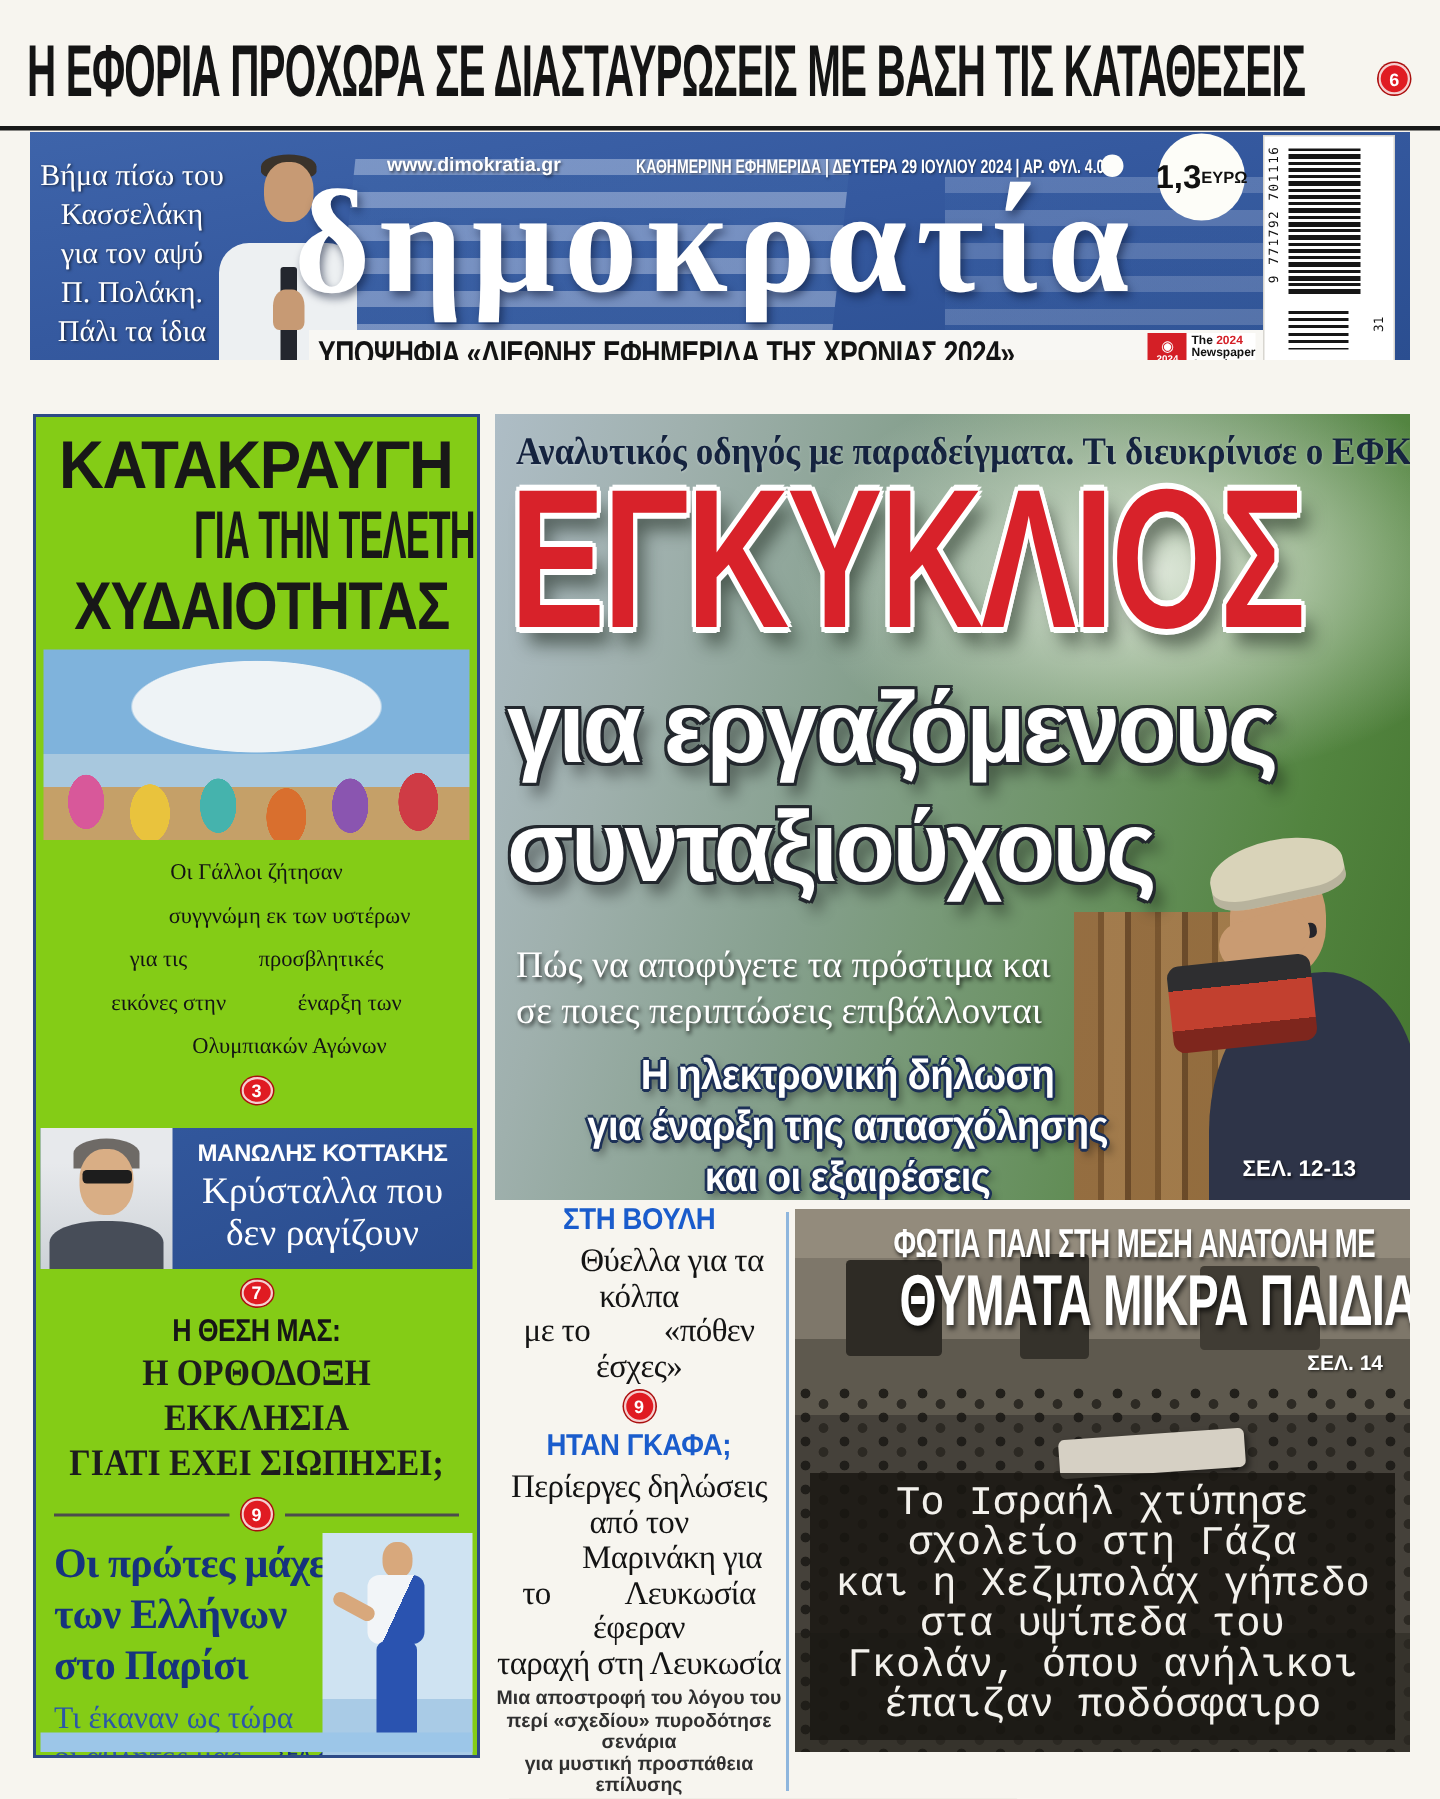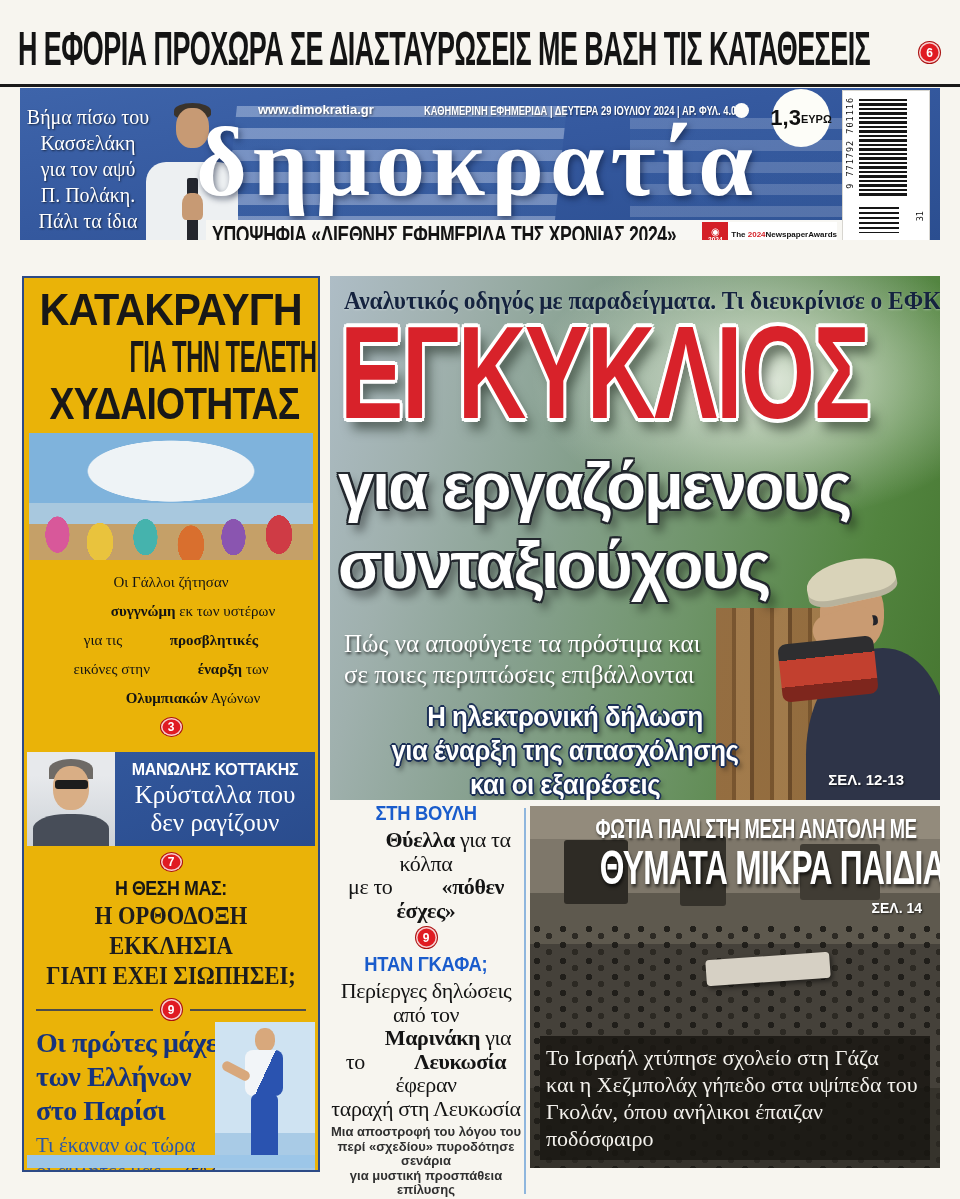--- a/index.html
+++ b/index.html
@@ -1,20 +1,20 @@
 <!DOCTYPE html>
 <html lang="el"><head>
 <meta charset="utf-8">
 <style>
   html,body{margin:0;padding:0;background:#e9e7e0;}
   #page{position:relative;width:960px;height:1199px;background:#f7f5ef;overflow:hidden;
         font-family:"Liberation Sans",sans-serif;color:#1a1a1a;}
   .pl{white-space:pre-line;}
   .sx{display:inline-block;white-space:nowrap;}
-  b{font-weight:700;margin-left:44px;}
+  b{font-weight:400;margin-left:44px;}
 
   
   #banner{position:absolute;left:18px;top:20px;width:924px;height:60px;}
   #banner .txt{font-weight:700;font-size:49px;letter-spacing:-1px;color:#141414;
                transform:scaleX(.55);transform-origin:0 50%;}
   .pnum{display:inline-flex;align-items:center;justify-content:center;width:21px;height:21px;
         border-radius:50%;background:#e01b22;color:#fff;font-weight:700;font-size:12px;
         font-family:"Liberation Sans",sans-serif;box-shadow:inset 0 0 0 1.5px #f4d0d0, 0 0 0 1px #a8100f;}
   #banner .pnum{position:absolute;right:2px;top:22px;}
   #toprule{position:absolute;left:0;top:84px;width:960px;height:3px;background:#191919;}
@@ -54,37 +54,37 @@
   
   #mh-strip{position:absolute;left:186px;top:132px;width:636px;height:30px;z-index:4;background:#f8f7f3;
             display:flex;align-items:center;}
   #mh-strip .txt{font-weight:700;font-size:23px;color:#131313;letter-spacing:-0.5px;
                  transform:scaleX(.77);transform-origin:0 50%;margin-left:6px;}
   #award{position:absolute;right:5px;top:2px;height:26px;display:flex;align-items:center;gap:3px;background:#fff;}
   #award .box{width:26px;height:26px;background:#d41f26;color:#fff;display:flex;flex-direction:column;
               align-items:center;justify-content:center;line-height:1;}
   #award .box .eye{font-size:10px;}
   #award .box .yr{font-size:6.5px;font-weight:700;}
-  #award .col{display:flex;line-height:8px;font-size:8px;font-weight:700;color:#111;}
+  #award .col{display:flex;flex-direction:column;line-height:8px;font-size:8px;font-weight:700;color:#111;}
   #award .col .red{color:#d41f26;}
   
   #barcode{position:absolute;left:822px;top:2px;width:86px;height:158px;background:#fff;z-index:5;
            border:1px solid #d8d6d0;}
   #barcode .digits{position:absolute;left:2px;top:6px;writing-mode:vertical-rl;transform:rotate(180deg);
                    font-family:"DejaVu Sans Mono",monospace;font-size:8.5px;color:#111;letter-spacing:1px;}
   #barcode .bars{position:absolute;left:16px;top:8px;width:48px;height:98px;
       background:repeating-linear-gradient(180deg,#161616 0 2px,#fff 2px 4px,#161616 4px 7px,#fff 7px 9px);}
   #barcode .bars2{position:absolute;left:16px;top:116px;width:40px;height:26px;
       background:repeating-linear-gradient(180deg,#161616 0 2px,#fff 2px 5px);}
   #barcode .issue{position:absolute;right:4px;top:120px;writing-mode:vertical-rl;transform:rotate(180deg);
                   font-family:"DejaVu Sans Mono",monospace;font-size:8.5px;color:#111;}
   #mh-lightbar{position:absolute;left:0;top:162px;width:920px;height:16px;background:#84b8e2;z-index:6;}
 
   
-  #leftcol{position:absolute;left:22px;top:276px;width:298px;height:896px;background:#eab308;
+  #leftcol{position:absolute;left:22px;top:276px;width:298px;height:896px;background:#84cc16;
            border:2.5px solid #2d4a86;box-sizing:border-box;overflow:hidden;
            display:flex;flex-direction:column;align-items:center;}
   .lc-line{font-weight:700;color:#181818;line-height:47px;font-size:45px;letter-spacing:-1px;text-align:center;}
   #lc-l1{transform:scaleX(.92);} #lc-l2{transform:scaleX(.53);} #lc-l3{transform:scaleX(.83);}
   #lc-head{margin-top:8px;width:100%;}
   #photo-olympics{margin-top:6px;width:284px;height:148px;position:relative;overflow:hidden;
     background:
       radial-gradient(150px 55px at 50% 30%, #eef3f6 55%, rgba(238,243,246,0) 56%),
       radial-gradient(20px 30px at 10% 80%, #d8589a 60%, rgba(0,0,0,0) 61%),
       radial-gradient(22px 32px at 25% 86%, #e9c33d 60%, rgba(0,0,0,0) 61%),
@@ -192,21 +192,21 @@
       background-size:26px 16px,26px 16px;}
   #world .coffin{position:absolute;left:176px;top:150px;width:124px;height:26px;background:#d6d0c4;
       border-radius:4px;transform:rotate(-4deg);box-shadow:2px 3px 5px rgba(0,0,0,.5);}
   #world-kicker{position:absolute;left:0;top:8px;width:100%;text-align:center;font-weight:700;font-size:27px;
       color:#fff;transform:scaleX(.68);letter-spacing:-0.5px;text-shadow:1px 2px 3px rgba(0,0,0,.6);white-space:nowrap;}
   #world-head{position:absolute;left:0;top:34px;width:100%;text-align:center;font-weight:700;font-size:48px;
       color:#fff;transform:scaleX(.66);letter-spacing:-1px;text-shadow:2px 3px 4px rgba(0,0,0,.65);white-space:nowrap;}
   #world-pages{position:absolute;right:18px;top:94px;font-weight:700;font-size:14px;color:#fff;
       text-shadow:1px 1px 2px rgba(0,0,0,.7);}
   #world-caption{position:absolute;left:10px;right:10px;bottom:8px;background:rgba(25,22,17,.82);
-      padding:8px 6px;font-family:Liberation Serif, serif;font-size:22px;
+      padding:8px 6px;text-align:center;font-family:Liberation Mono, monospace;font-size:27px;
       line-height:27px;color:#f3f1ec;}
 </style>
 </head>
 <body>
 
 <div id="page">
 
   <div id="banner">
     <span class="txt sx">Η ΕΦΟΡΙΑ ΠΡΟΧΩΡΑ ΣΕ ΔΙΑΣΤΑΥΡΩΣΕΙΣ ΜΕ ΒΑΣΗ ΤΙΣ ΚΑΤΑΘΕΣΕΙΣ</span>
     <span class="pnum">6</span>

